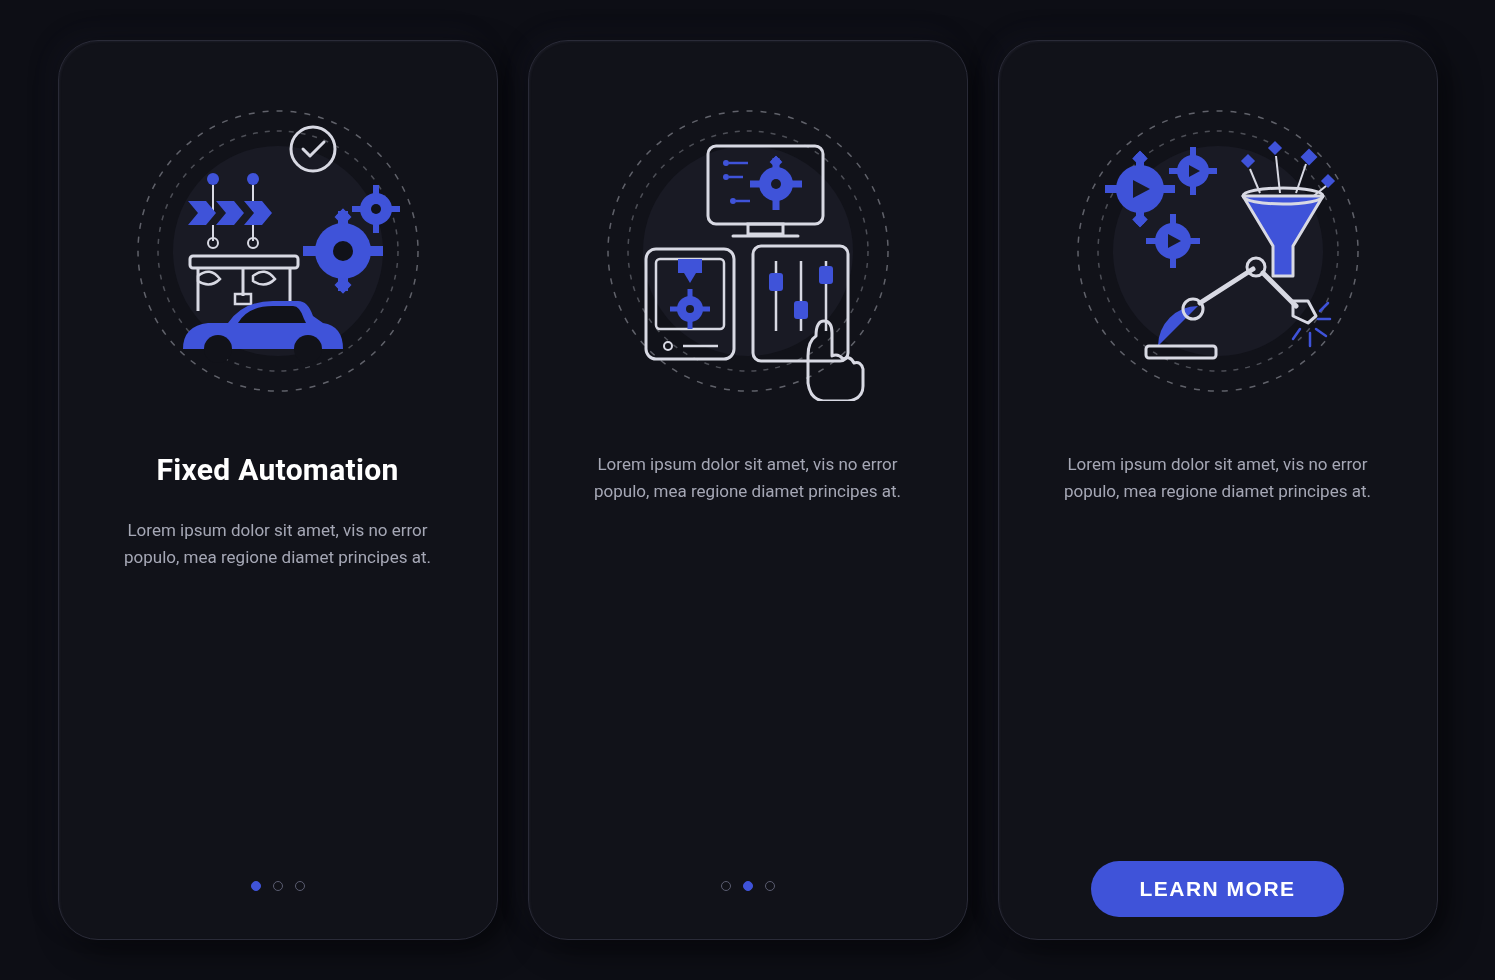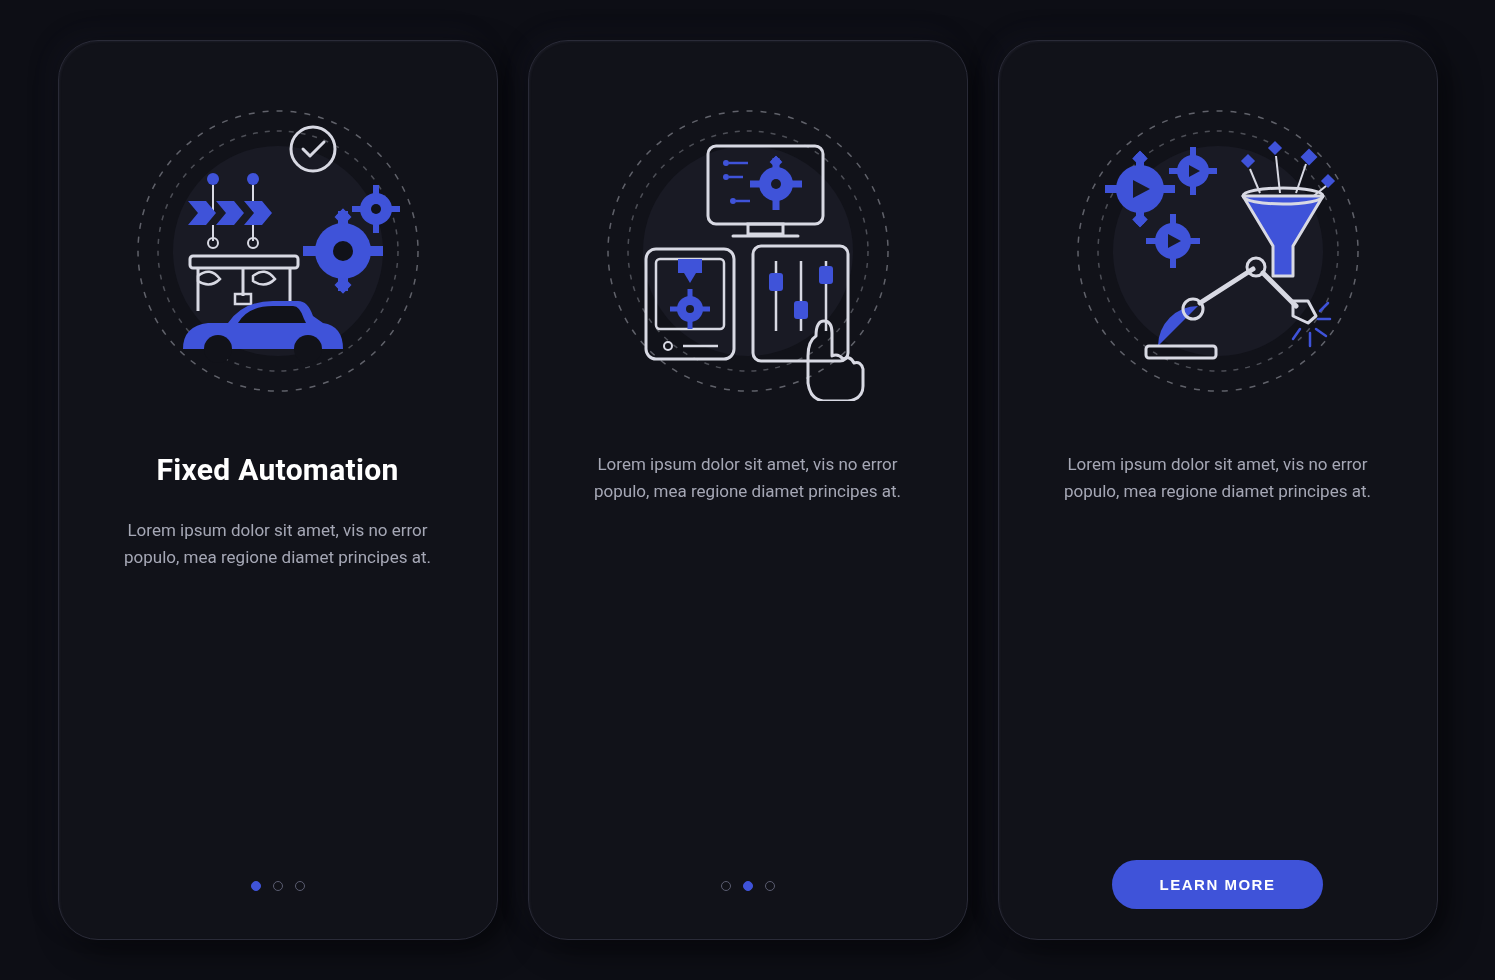--- a/index.html
+++ b/index.html
@@ -65,27 +65,27 @@
     border: 1.8px solid #5a5c70;
     background: transparent;
     cursor: pointer;
   }
   .dot.active {
     background: #3f53d9;
     border-color: #3f53d9;
   }
   .cta-button {
     position: absolute;
-    bottom: 30px;
+    bottom: 22px;
     background: #3f53d9;
     color: #ffffff;
     border: none;
     border-radius: 28px;
     padding: 16px 48px;
-    font-size: 15px;
+    font-size: 21px;
     font-weight: 700;
     letter-spacing: 1.5px;
     cursor: pointer;
     text-transform: uppercase;
   }
   svg { display: block; }
 </style>
 </head>
 <body>
 

